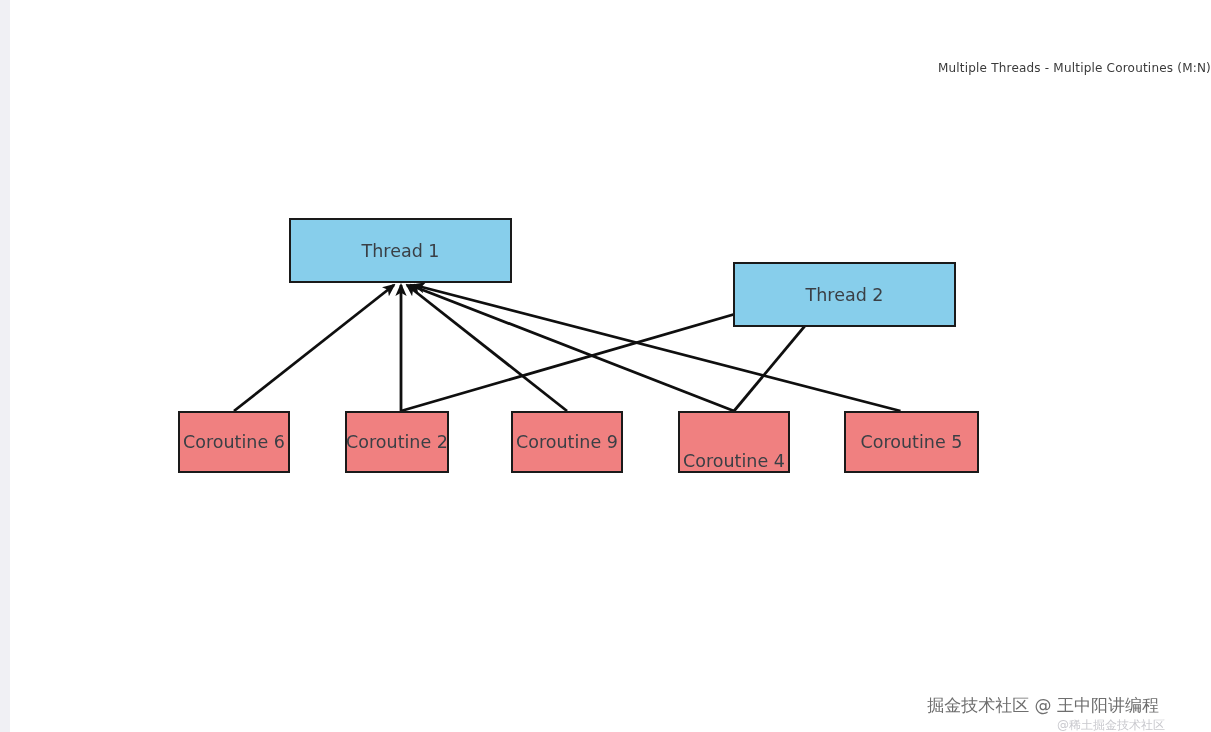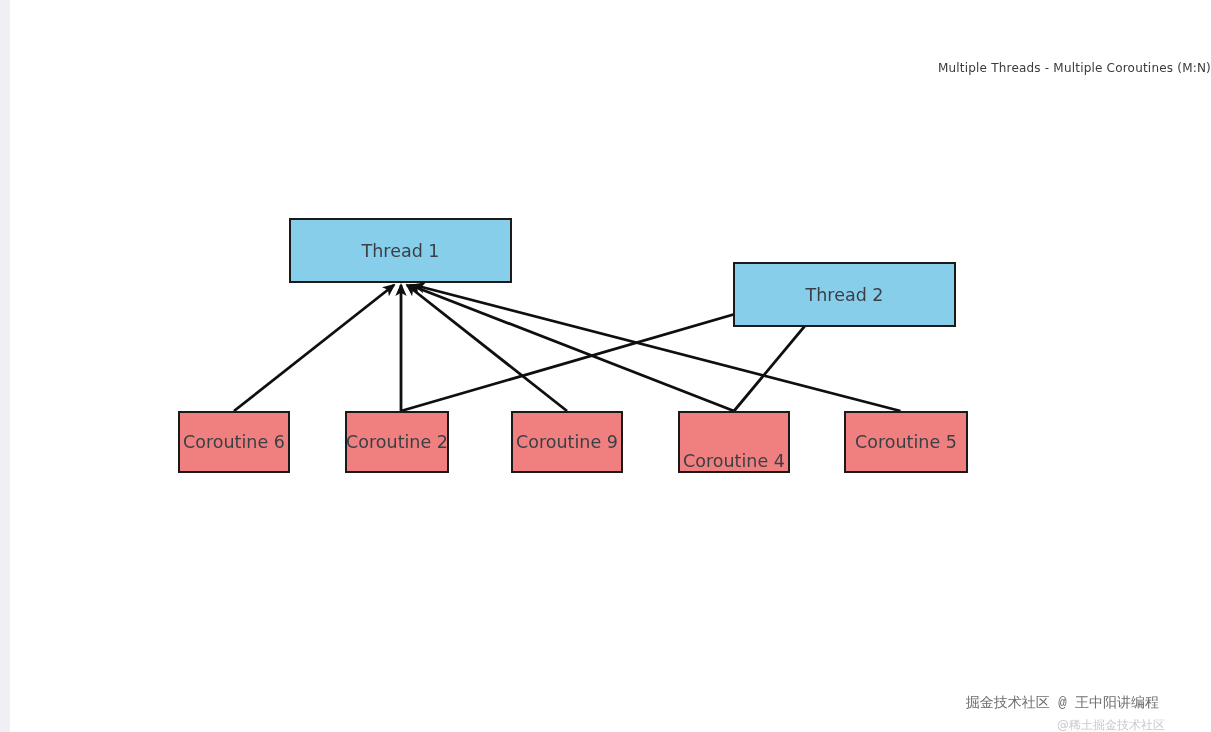--- a/index.html
+++ b/index.html
@@ -55,23 +55,22 @@
     border:2px solid var(--box-border);
     font-size:17.5px;
     color:var(--node-text);
     white-space:nowrap;
   }
   .node.thread{background:var(--thread-fill);}
   .node.coroutine{background:var(--coroutine-fill);}
   .watermark{
     position:absolute;
     right:52px;top:694px;
-    font-size:14px;
+    font-size:17px;
     color:var(--watermark-text);
-    font-family:Liberation Mono, monospace;
   }
   .watermark-faint{
     position:absolute;
     right:46px;top:717px;
     font-size:12px;
     color:var(--watermark-faint);
   }
 </style>
 </head>
 <body>
@@ -108,20 +107,20 @@
       </div>
       <div class="node coroutine" style="left: 345px; top: 411px; width: 104px; height: 62px;">
         <span>Coroutine 2</span>
       </div>
       <div class="node coroutine" style="left: 511px; top: 411px; width: 112px; height: 62px;">
         <span>Coroutine 9</span>
       </div>
       <div class="node coroutine" style="left: 678px; top: 411px; width: 112px; height: 62px; align-items: flex-end;">
         <span>Coroutine 4</span>
       </div>
-      <div class="node coroutine" style="left: 844px; top: 411px; width: 124px; height: 62px; text-align: right;">
+      <div class="node coroutine" style="left: 844px; top: 411px; width: 135px; height: 62px; text-align: right;">
         <span>Coroutine 5</span>
       </div>
     </div>
 
   <div class="watermark">掘金技术社区 @ 王中阳讲编程</div>
   <div class="watermark-faint">@稀土掘金技术社区</div>
 </div>
 
 </body></html>

